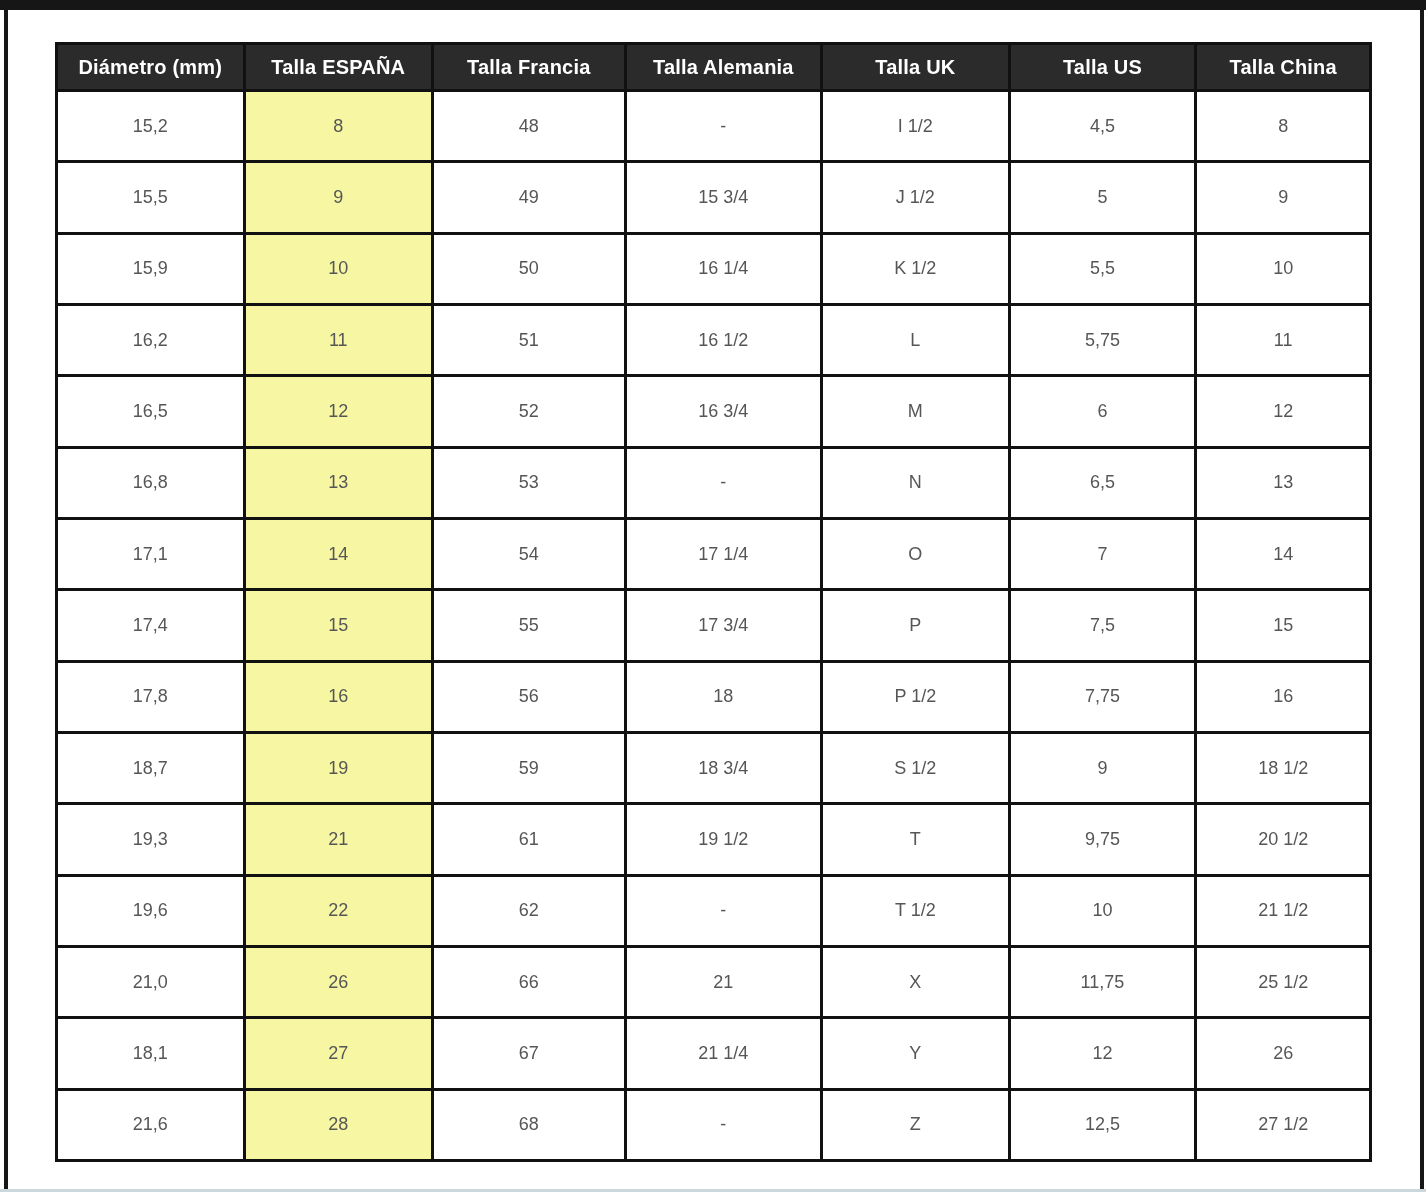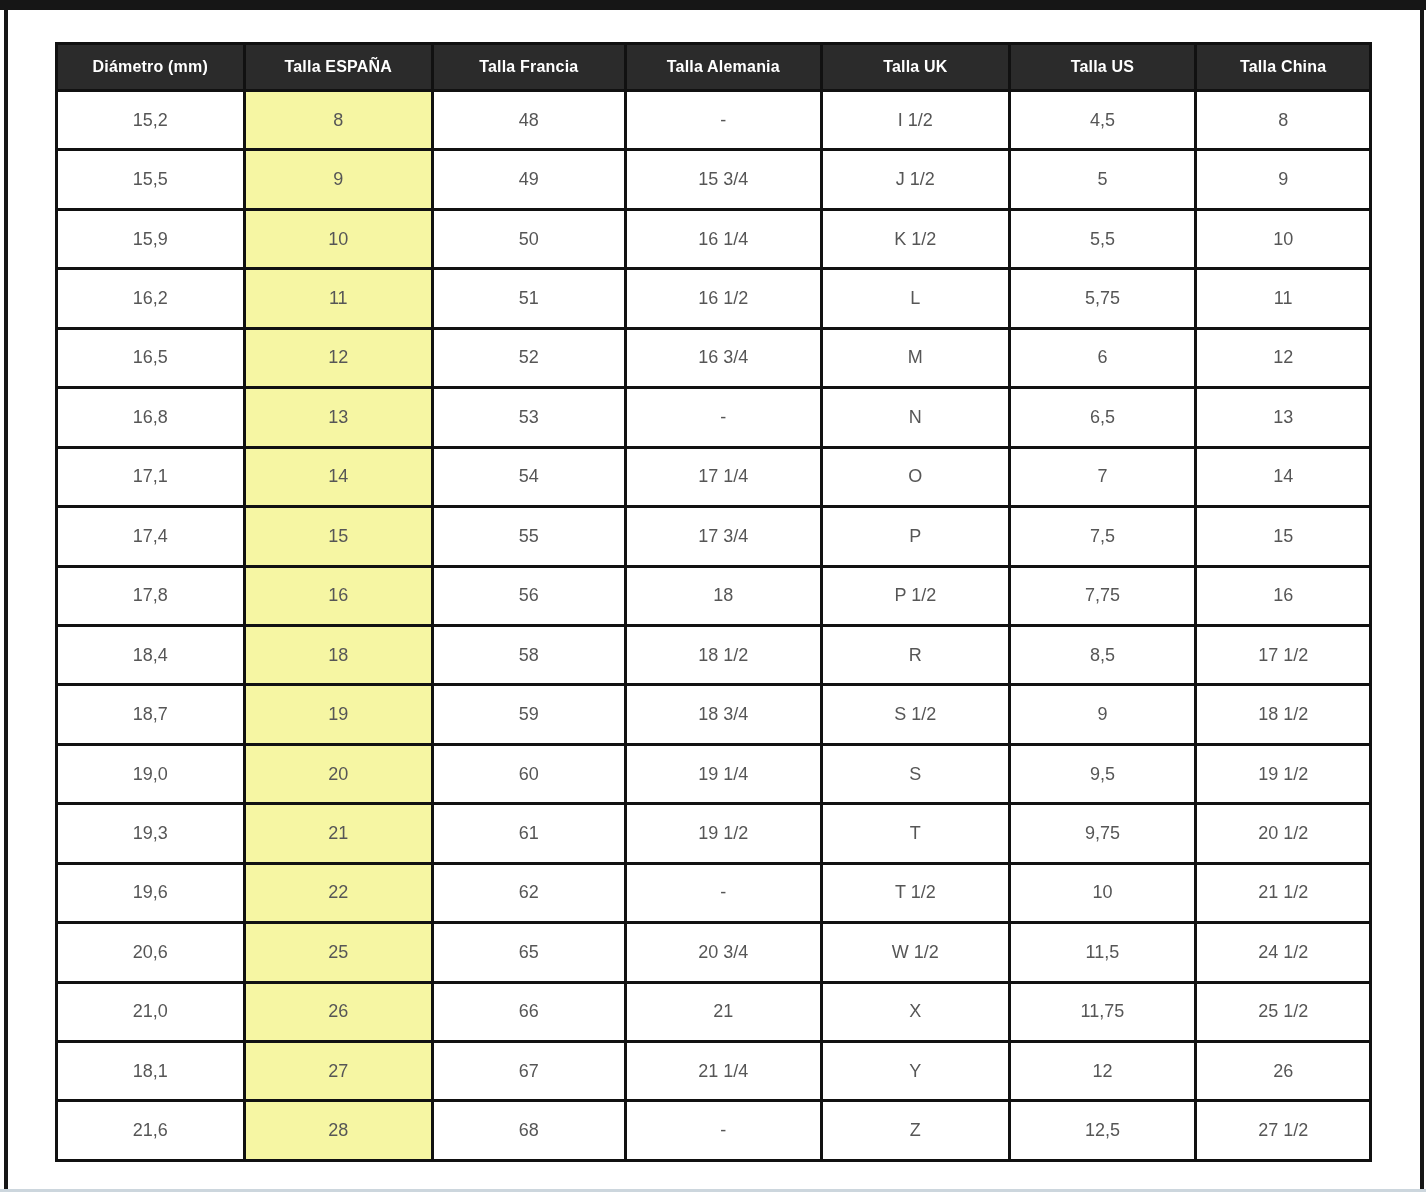--- a/index.html
+++ b/index.html
@@ -67,21 +67,21 @@
     border-collapse: collapse;
     table-layout: fixed;
     border: 3px solid var(--grid);
   }
   table.ring-table thead tr {
     height: 47px;
   }
   table.ring-table th {
     background: var(--header-bg);
     color: var(--header-text);
-    font-size: 16px;
+    font-size: 20px;
     font-weight: bold;
     text-align: center;
     vertical-align: middle;
     border: 3px solid var(--grid);
     padding: 0;
     letter-spacing: 0.2px;
   }
   table.ring-table td {
     background: var(--cell-bg);
     color: var(--cell-text);
@@ -202,74 +202,47 @@
           <tr>
             <td>17,8</td>
             <td class="hl">16</td>
             <td>56</td>
             <td>18</td>
             <td>P 1/2</td>
             <td>7,75</td>
             <td>16</td>
           </tr>
           <tr>
-            <td>18,4</td>
-            <td class="hl">18</td>
-            <td>58</td>
-            <td>18 1/2</td>
-            <td>R</td>
-            <td>8,5</td>
-            <td>17 1/2</td>
-          </tr>
-          <tr>
             <td>18,7</td>
             <td class="hl">19</td>
             <td>59</td>
             <td>18 3/4</td>
             <td>S 1/2</td>
             <td>9</td>
             <td>18 1/2</td>
           </tr>
           <tr>
-            <td>19,0</td>
-            <td class="hl">20</td>
-            <td>60</td>
-            <td>19 1/4</td>
-            <td>S</td>
-            <td>9,5</td>
-            <td>19 1/2</td>
-          </tr>
-          <tr>
             <td>19,3</td>
             <td class="hl">21</td>
             <td>61</td>
             <td>19 1/2</td>
             <td>T</td>
             <td>9,75</td>
             <td>20 1/2</td>
           </tr>
           <tr>
             <td>19,6</td>
             <td class="hl">22</td>
             <td>62</td>
             <td>-</td>
             <td>T 1/2</td>
             <td>10</td>
             <td>21 1/2</td>
           </tr>
           <tr>
-            <td>20,6</td>
-            <td class="hl">25</td>
-            <td>65</td>
-            <td>20 3/4</td>
-            <td>W 1/2</td>
-            <td>11,5</td>
-            <td>24 1/2</td>
-          </tr>
-          <tr>
             <td>21,0</td>
             <td class="hl">26</td>
             <td>66</td>
             <td>21</td>
             <td>X</td>
             <td>11,75</td>
             <td>25 1/2</td>
           </tr>
           <tr>
             <td>18,1</td>

